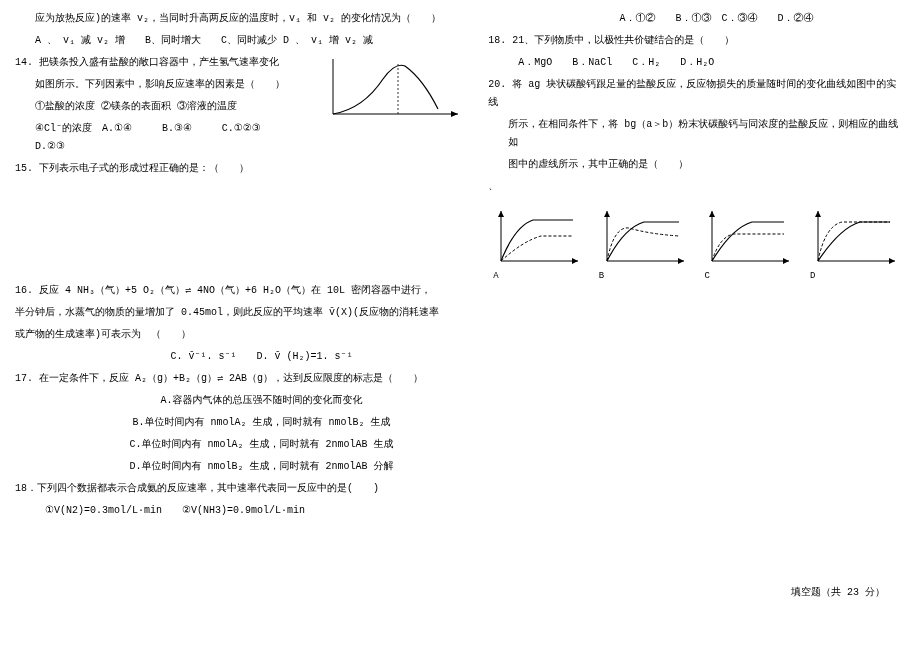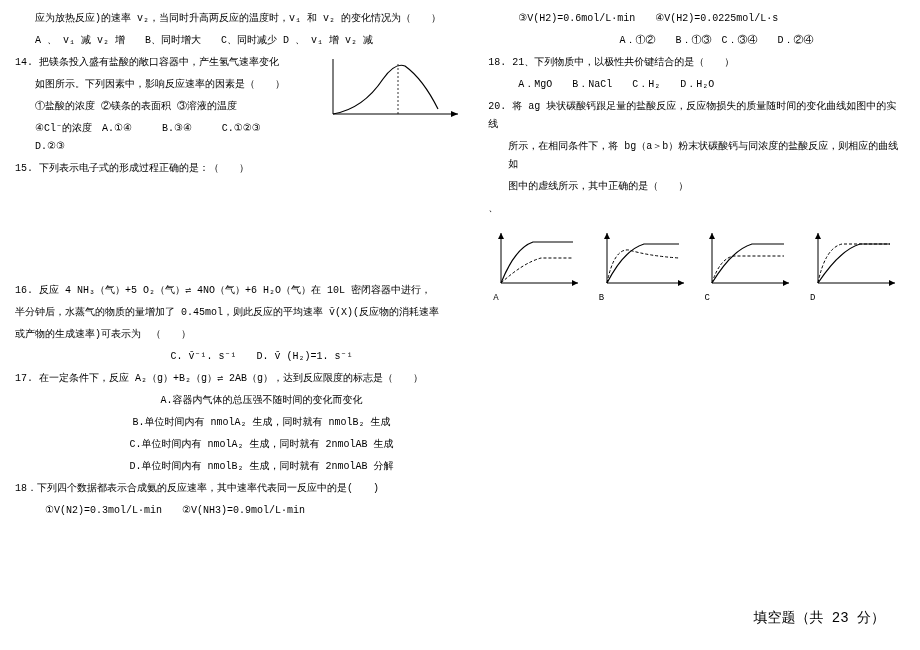--- a/index.html
+++ b/index.html
@@ -35,21 +35,21 @@
       justify-content: space-between;
       margin: 10px 0 20px 0;
       padding: 0 5px;
     }
     .chart-item { width: 90px; text-align: left; font-size: 9px; }
     .chart-item svg { display: block; }
     .section-title {
       text-align: right;
       padding-right: 20px;
       margin-top: 300px;
-      font-size: 14px;
+      font-size: 10px;
     }
     .spacer { height: 100px; }
   </style>
 </head>
 <body>
 
 <div class="col col-left">
 
   <div class="indent line">应为放热反应)的速率 v₂，当同时升高两反应的温度时，v₁ 和 v₂ 的变化情况为（　　）</div>
   <div class="indent line">A 、 v₁ 减 v₂ 增　　B、同时增大　　C、同时减少 D 、 v₁ 增 v₂ 减</div>
@@ -86,21 +86,20 @@
   <div class="indent2 line">C.单位时间内有 nmolA₂ 生成，同时就有 2nmolAB 生成</div>
   <div class="indent2 line">D.单位时间内有 nmolB₂ 生成，同时就有 2nmolAB 分解</div>
 
   <div class="line">18．下列四个数据都表示合成氨的反应速率，其中速率代表同一反应中的是(　　)</div>
   <div class="options line">①V(N2)=0.3mol/L·min　　②V(NH3)=0.9mol/L·min</div>
 
 </div>
 
 <div class="col col-right">
 
-  <div class="options line">③V(H2)=0.6mol/L·min　　④V(H2)=0.0225mol/L·s</div>
   <div class="indent2 line">A．①②　　B．①③　C．③④　　D．②④</div>
 
   <div class="line">18. 21、下列物质中，以极性共价键结合的是（　　）</div>
   <div class="options line">A．MgO　　B．NaCl　　C．H₂　　D．H₂O</div>
 
   <div class="line">20. 将 ag 块状碳酸钙跟足量的盐酸反应，反应物损失的质量随时间的变化曲线如图中的实线</div>
   <div class="indent line">所示，在相同条件下，将 bg（a＞b）粉末状碳酸钙与同浓度的盐酸反应，则相应的曲线如</div>
   <div class="indent line">图中的虚线所示，其中正确的是（　　）</div>
   <div class="line">、</div>
 

